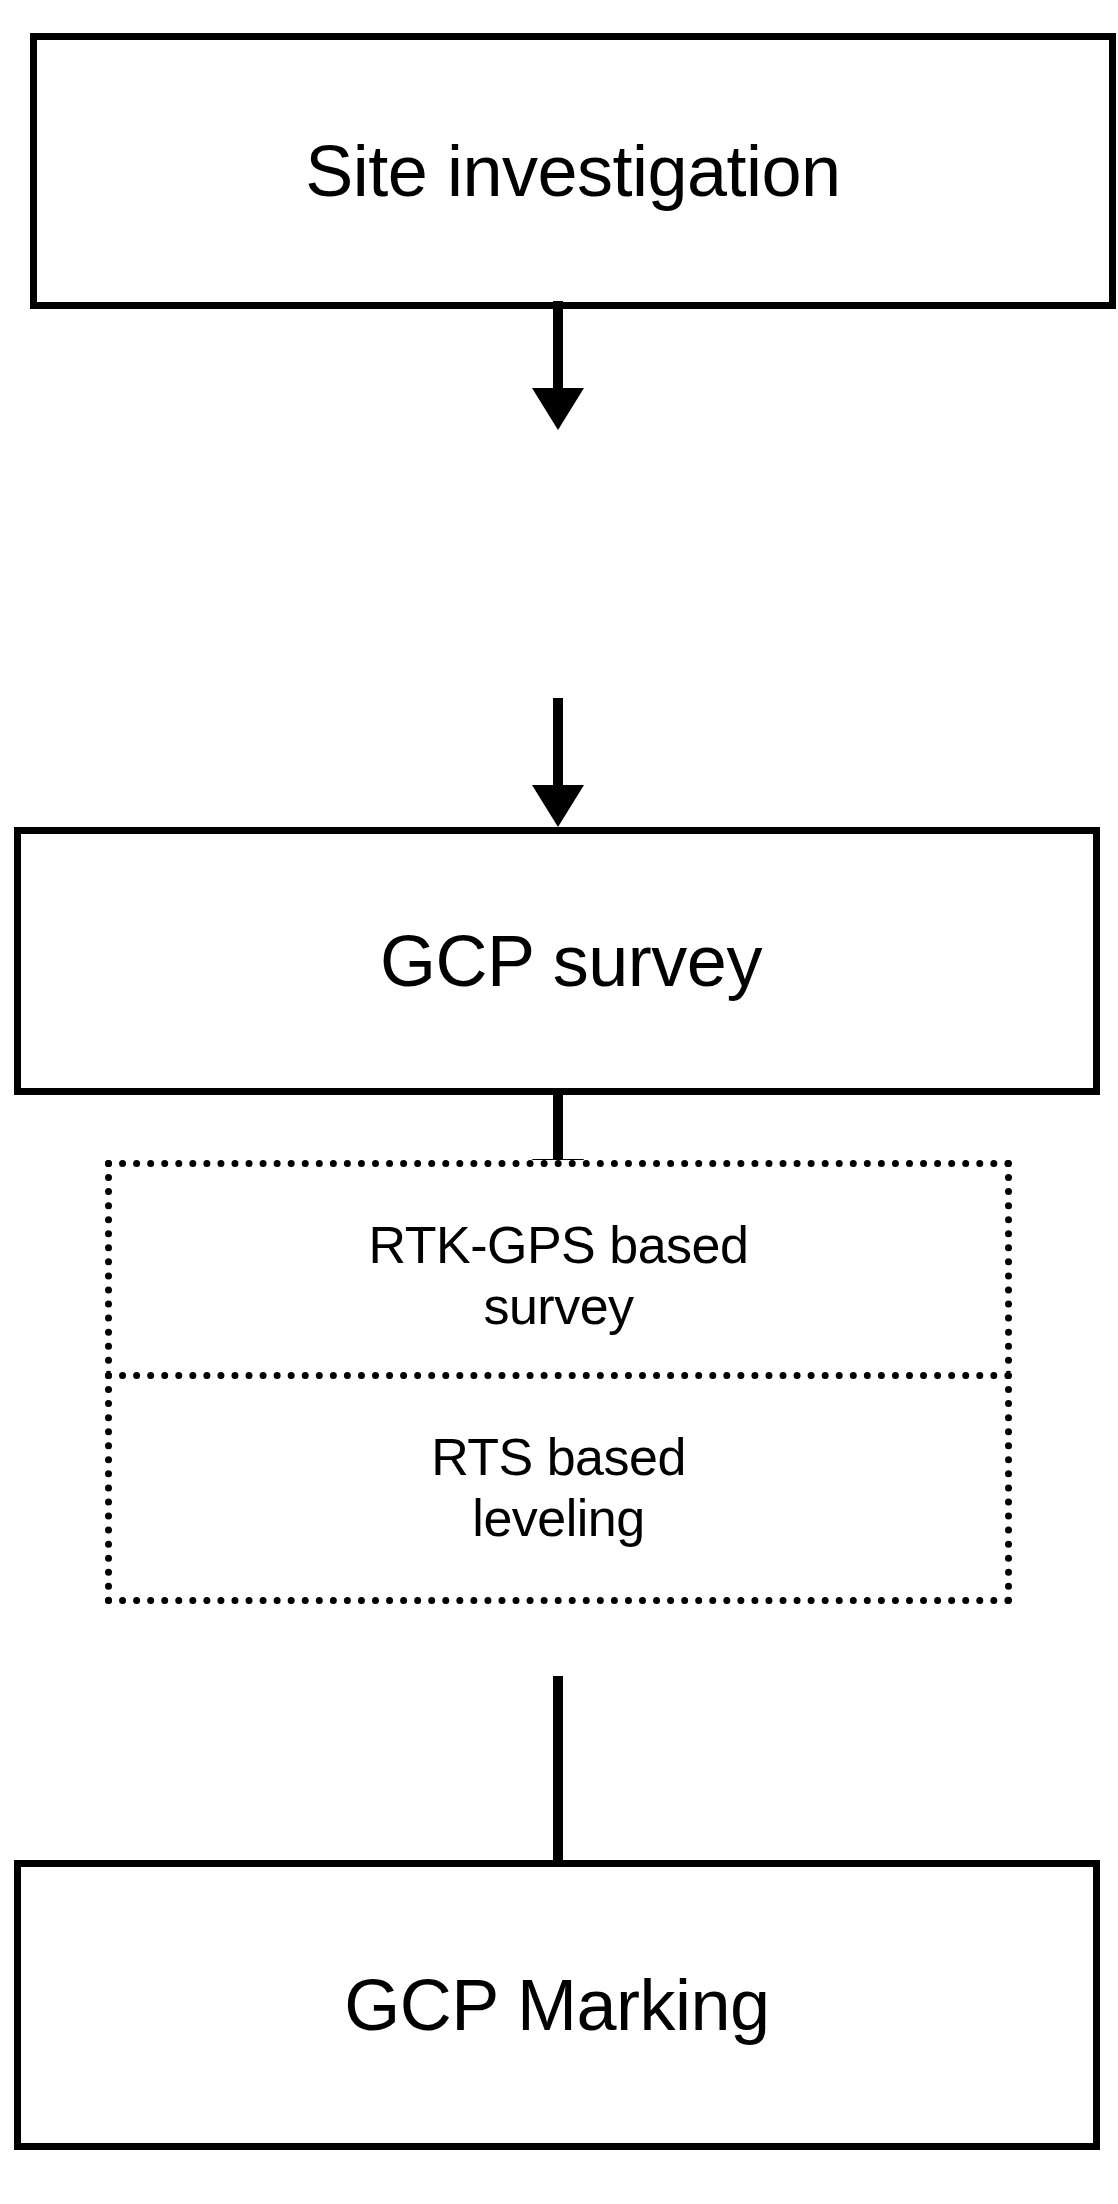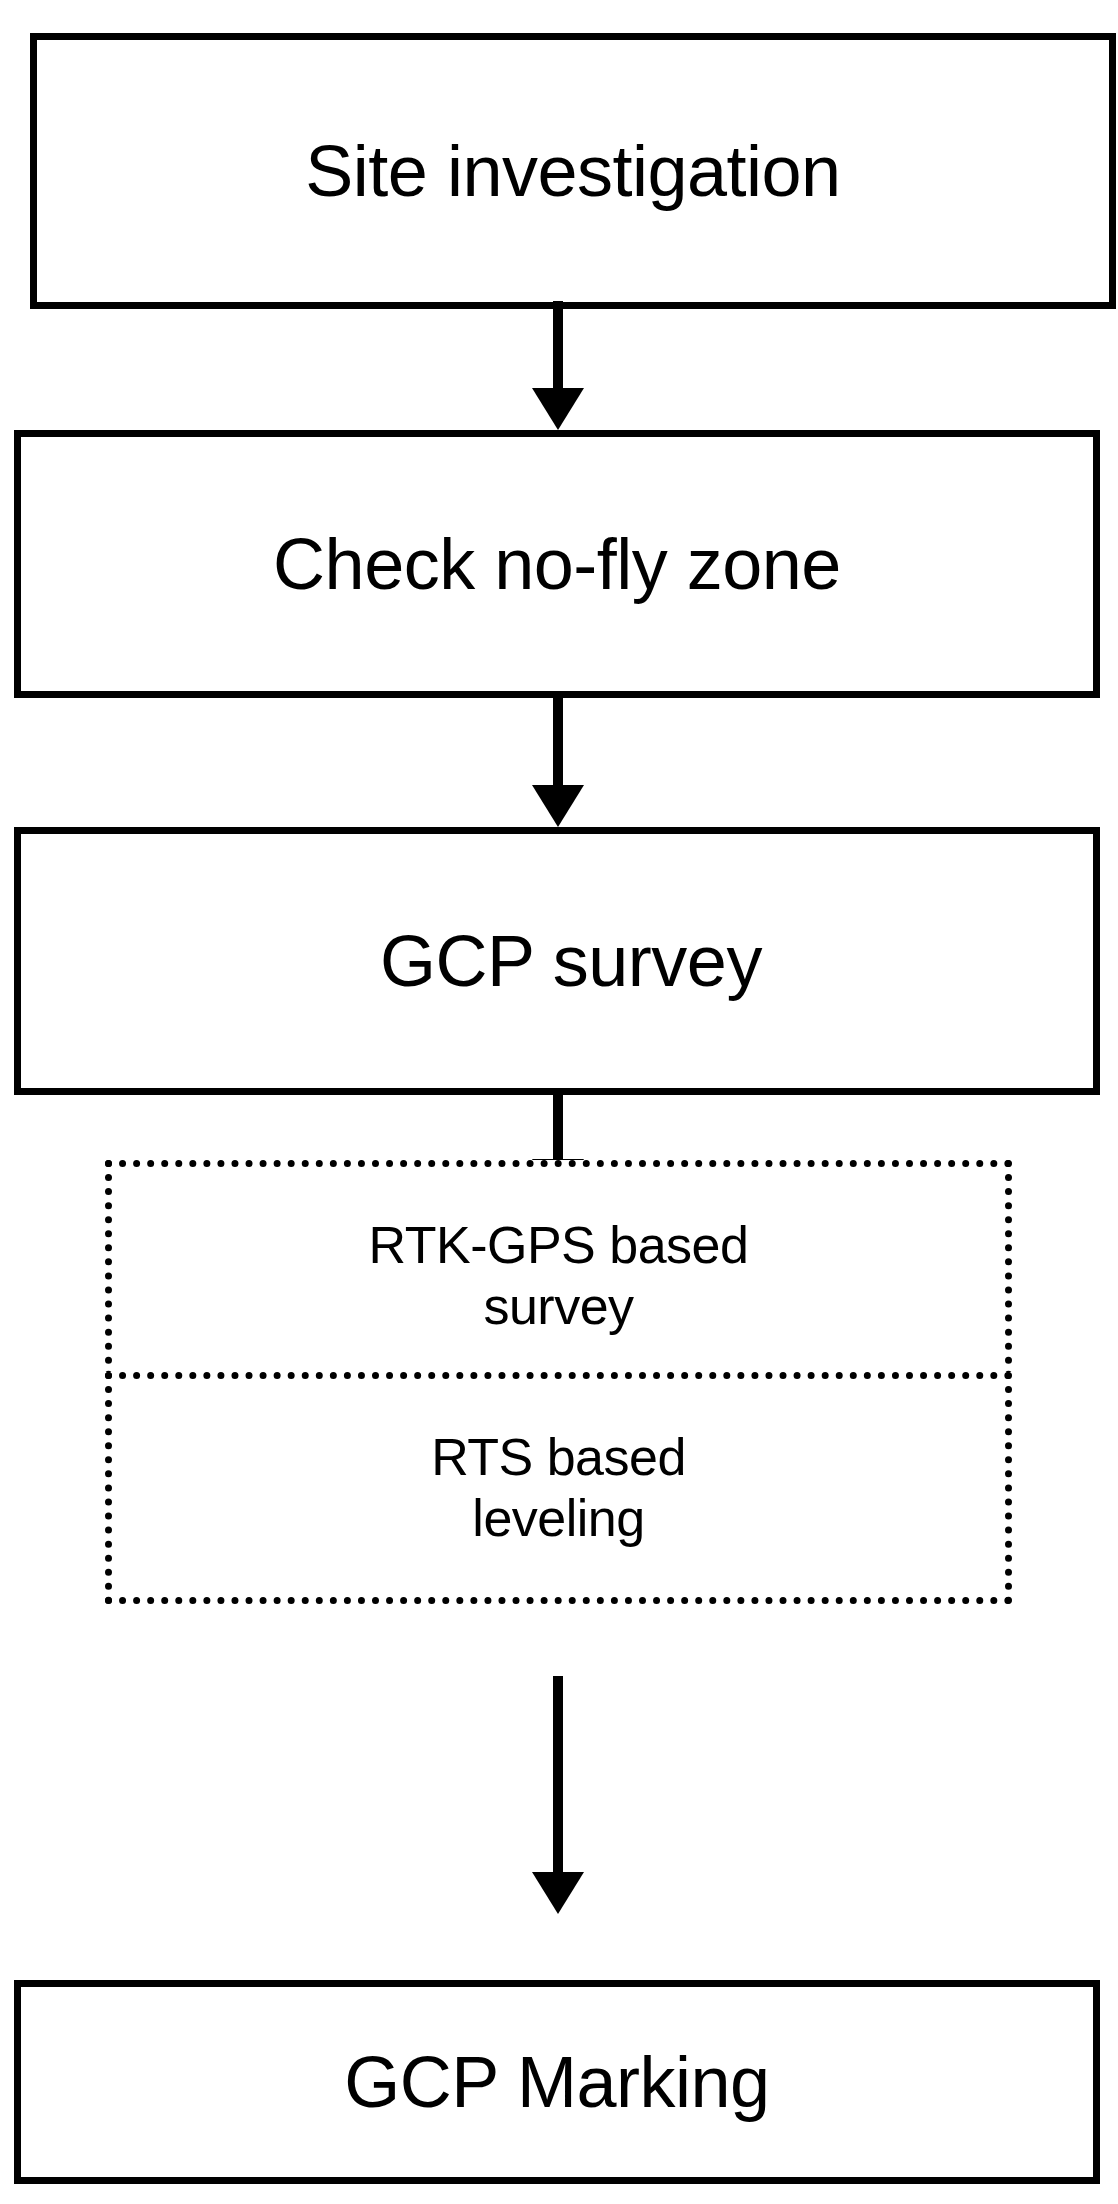--- a/index.html
+++ b/index.html
@@ -87,23 +87,20 @@
 
   <div class="node solid" style="left:14px; top:33px; width:1086px; height:276px;margin-left:16px;">
     <span class="label">Site investigation</span>
   </div>
 
   <div class="arrow" style="left:558px; top:301px;">
     <div class="stem" style="height:93px;"></div>
     <div class="head" style="top:87px;"></div>
   </div>
 
-  <div class="node solid" style="left:14px; top:430px; width:1086px; height:268px;">
-    <span class="label">Check no-fly zone</span>
-  </div>
 
   <div class="arrow" style="left:558px; top:698px;">
     <div class="stem" style="height:93px;"></div>
     <div class="head" style="top:87px;"></div>
   </div>
 
   <div class="node solid" style="left:14px; top:827px; width:1086px; height:268px;padding-left:28px;">
     <span class="label">GCP survey</span>
   </div>
 
@@ -125,17 +122,17 @@
   <div class="node dotted" style="left:105px; top:1372px; width:907px; height:232px;">
     <span class="label">RTS based
 leveling</span>
   </div>
 
   <div class="arrow" style="left:558px; top:1676px;">
     <div class="stem" style="height:205px;"></div>
     <div class="head" style="top:196px;"></div>
   </div>
 
-  <div class="node solid" style="left:14px; top:1980px; width:1086px; height:204px;">
+  <div class="node solid" style="left:14px; top:1860px; width:1086px; height:290px;">
     <span class="label">GCP Marking</span>
   </div>
 
 </div>
 
 </body></html>

